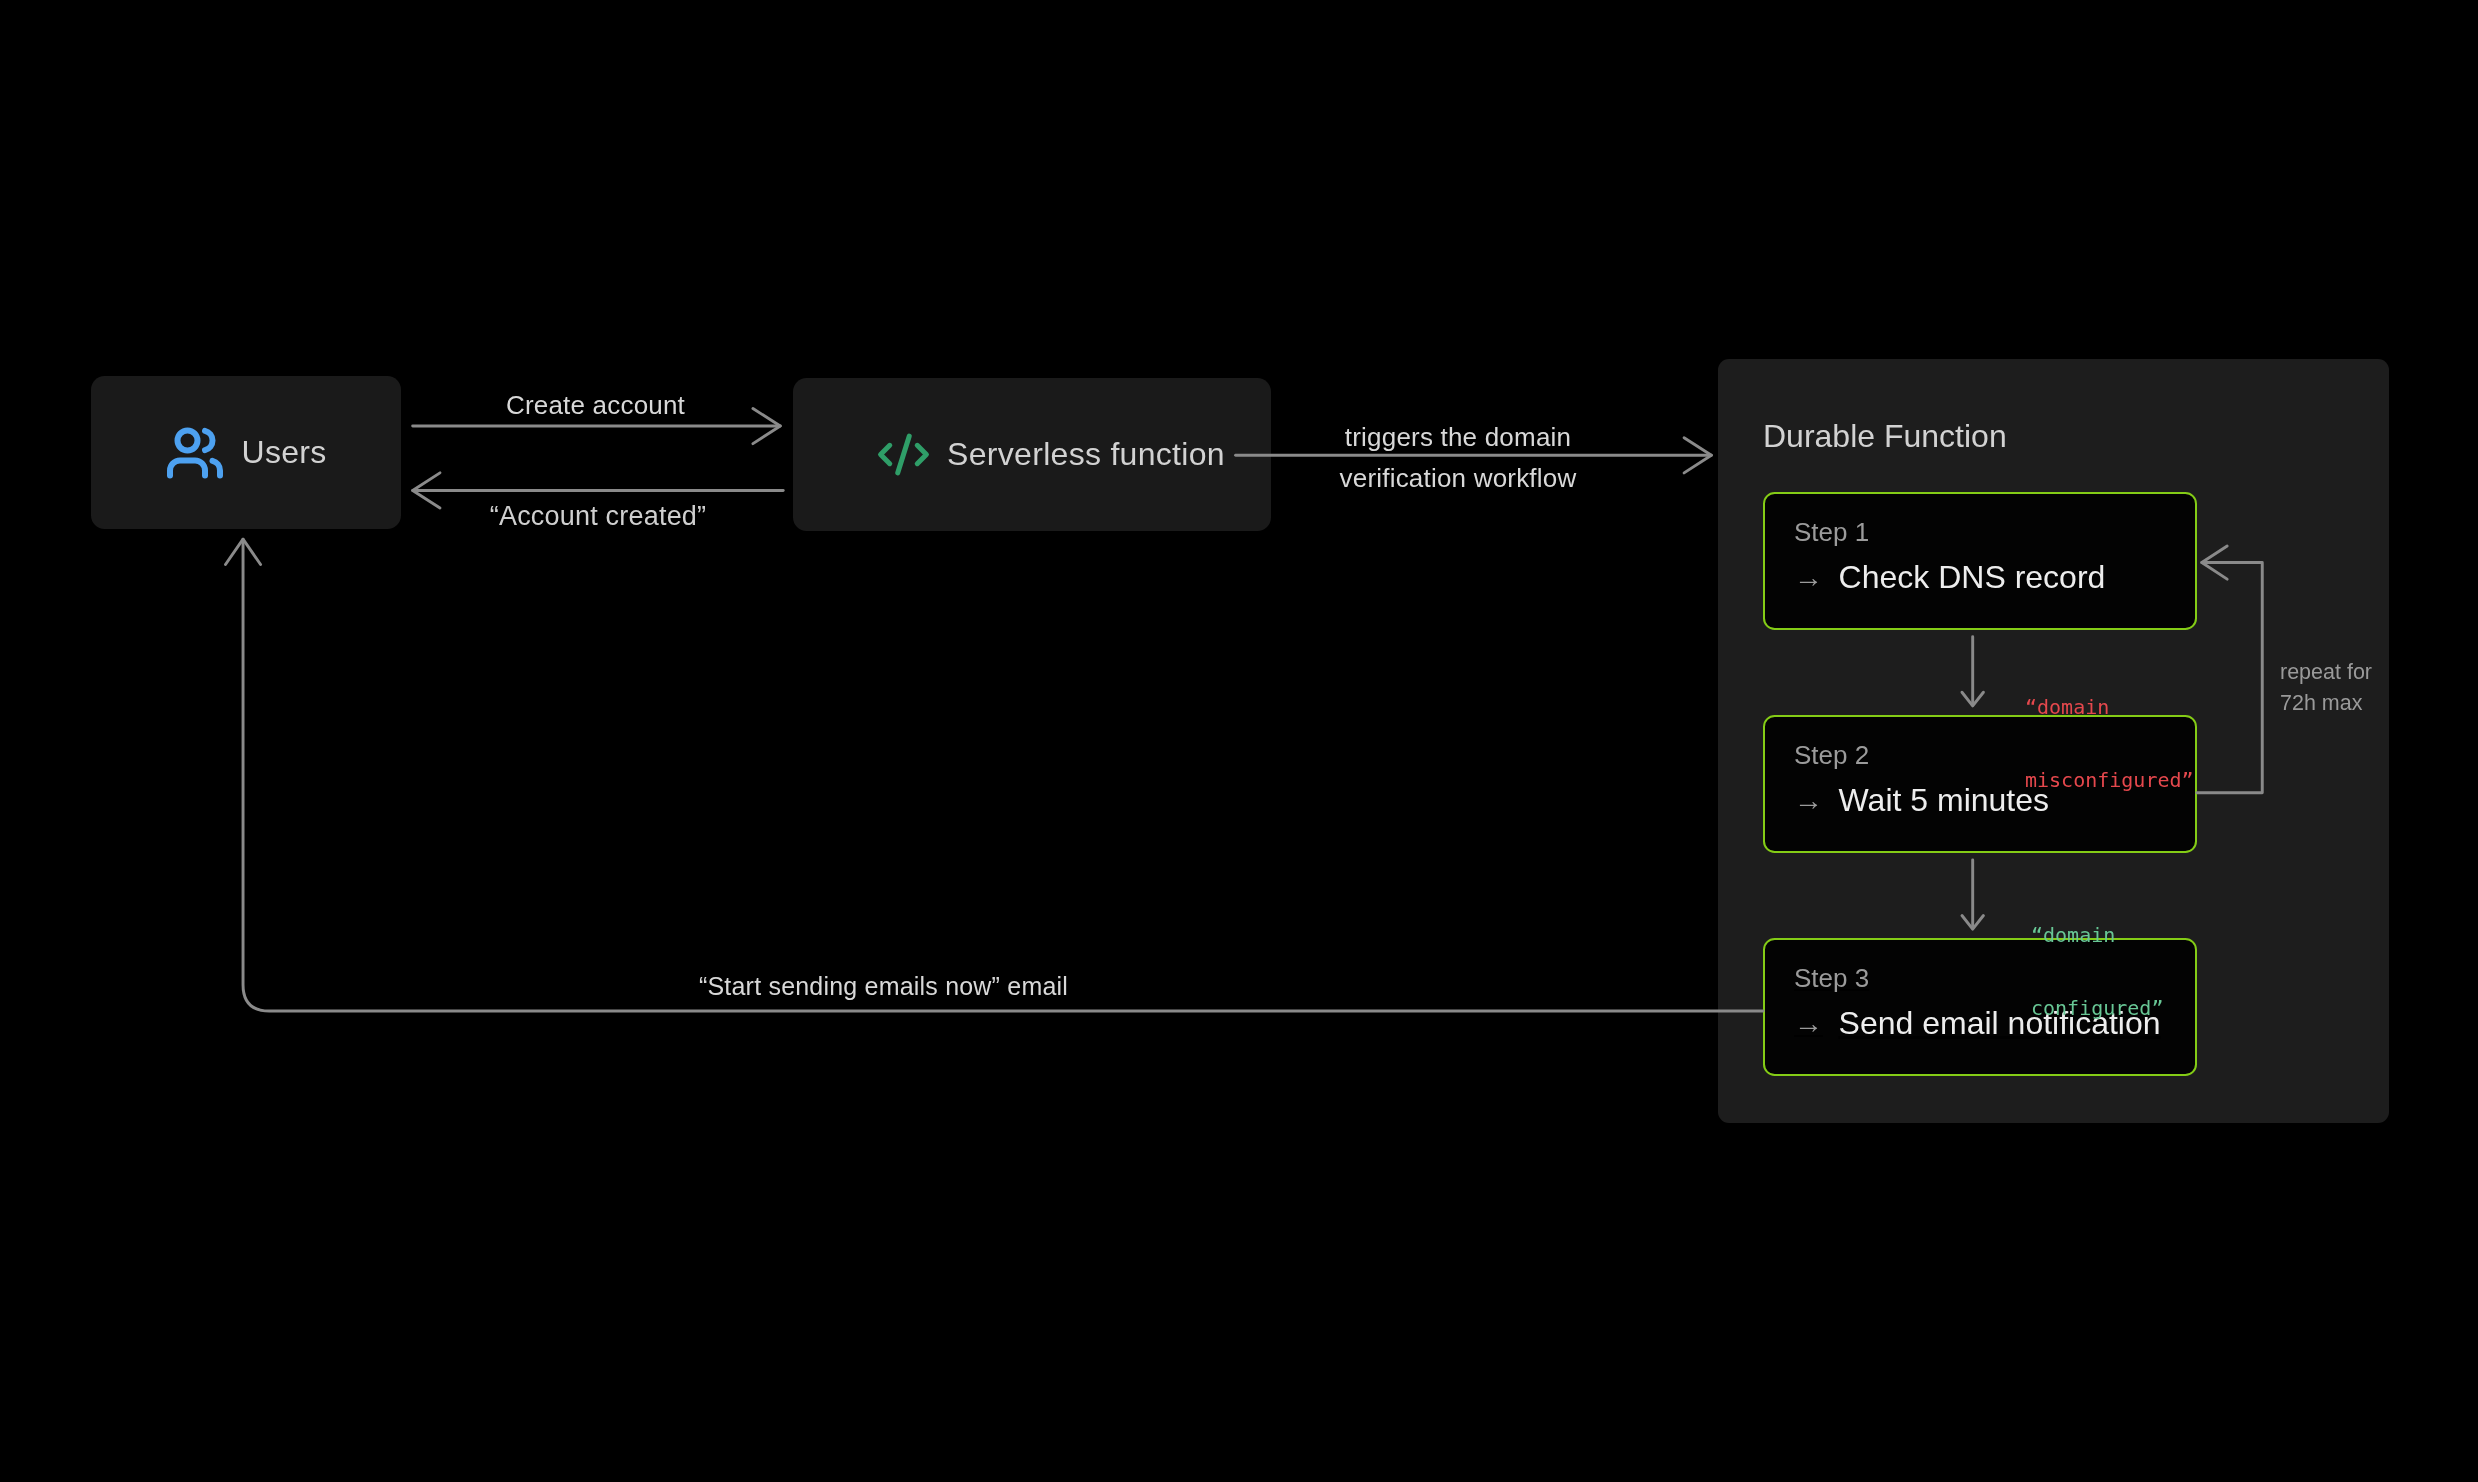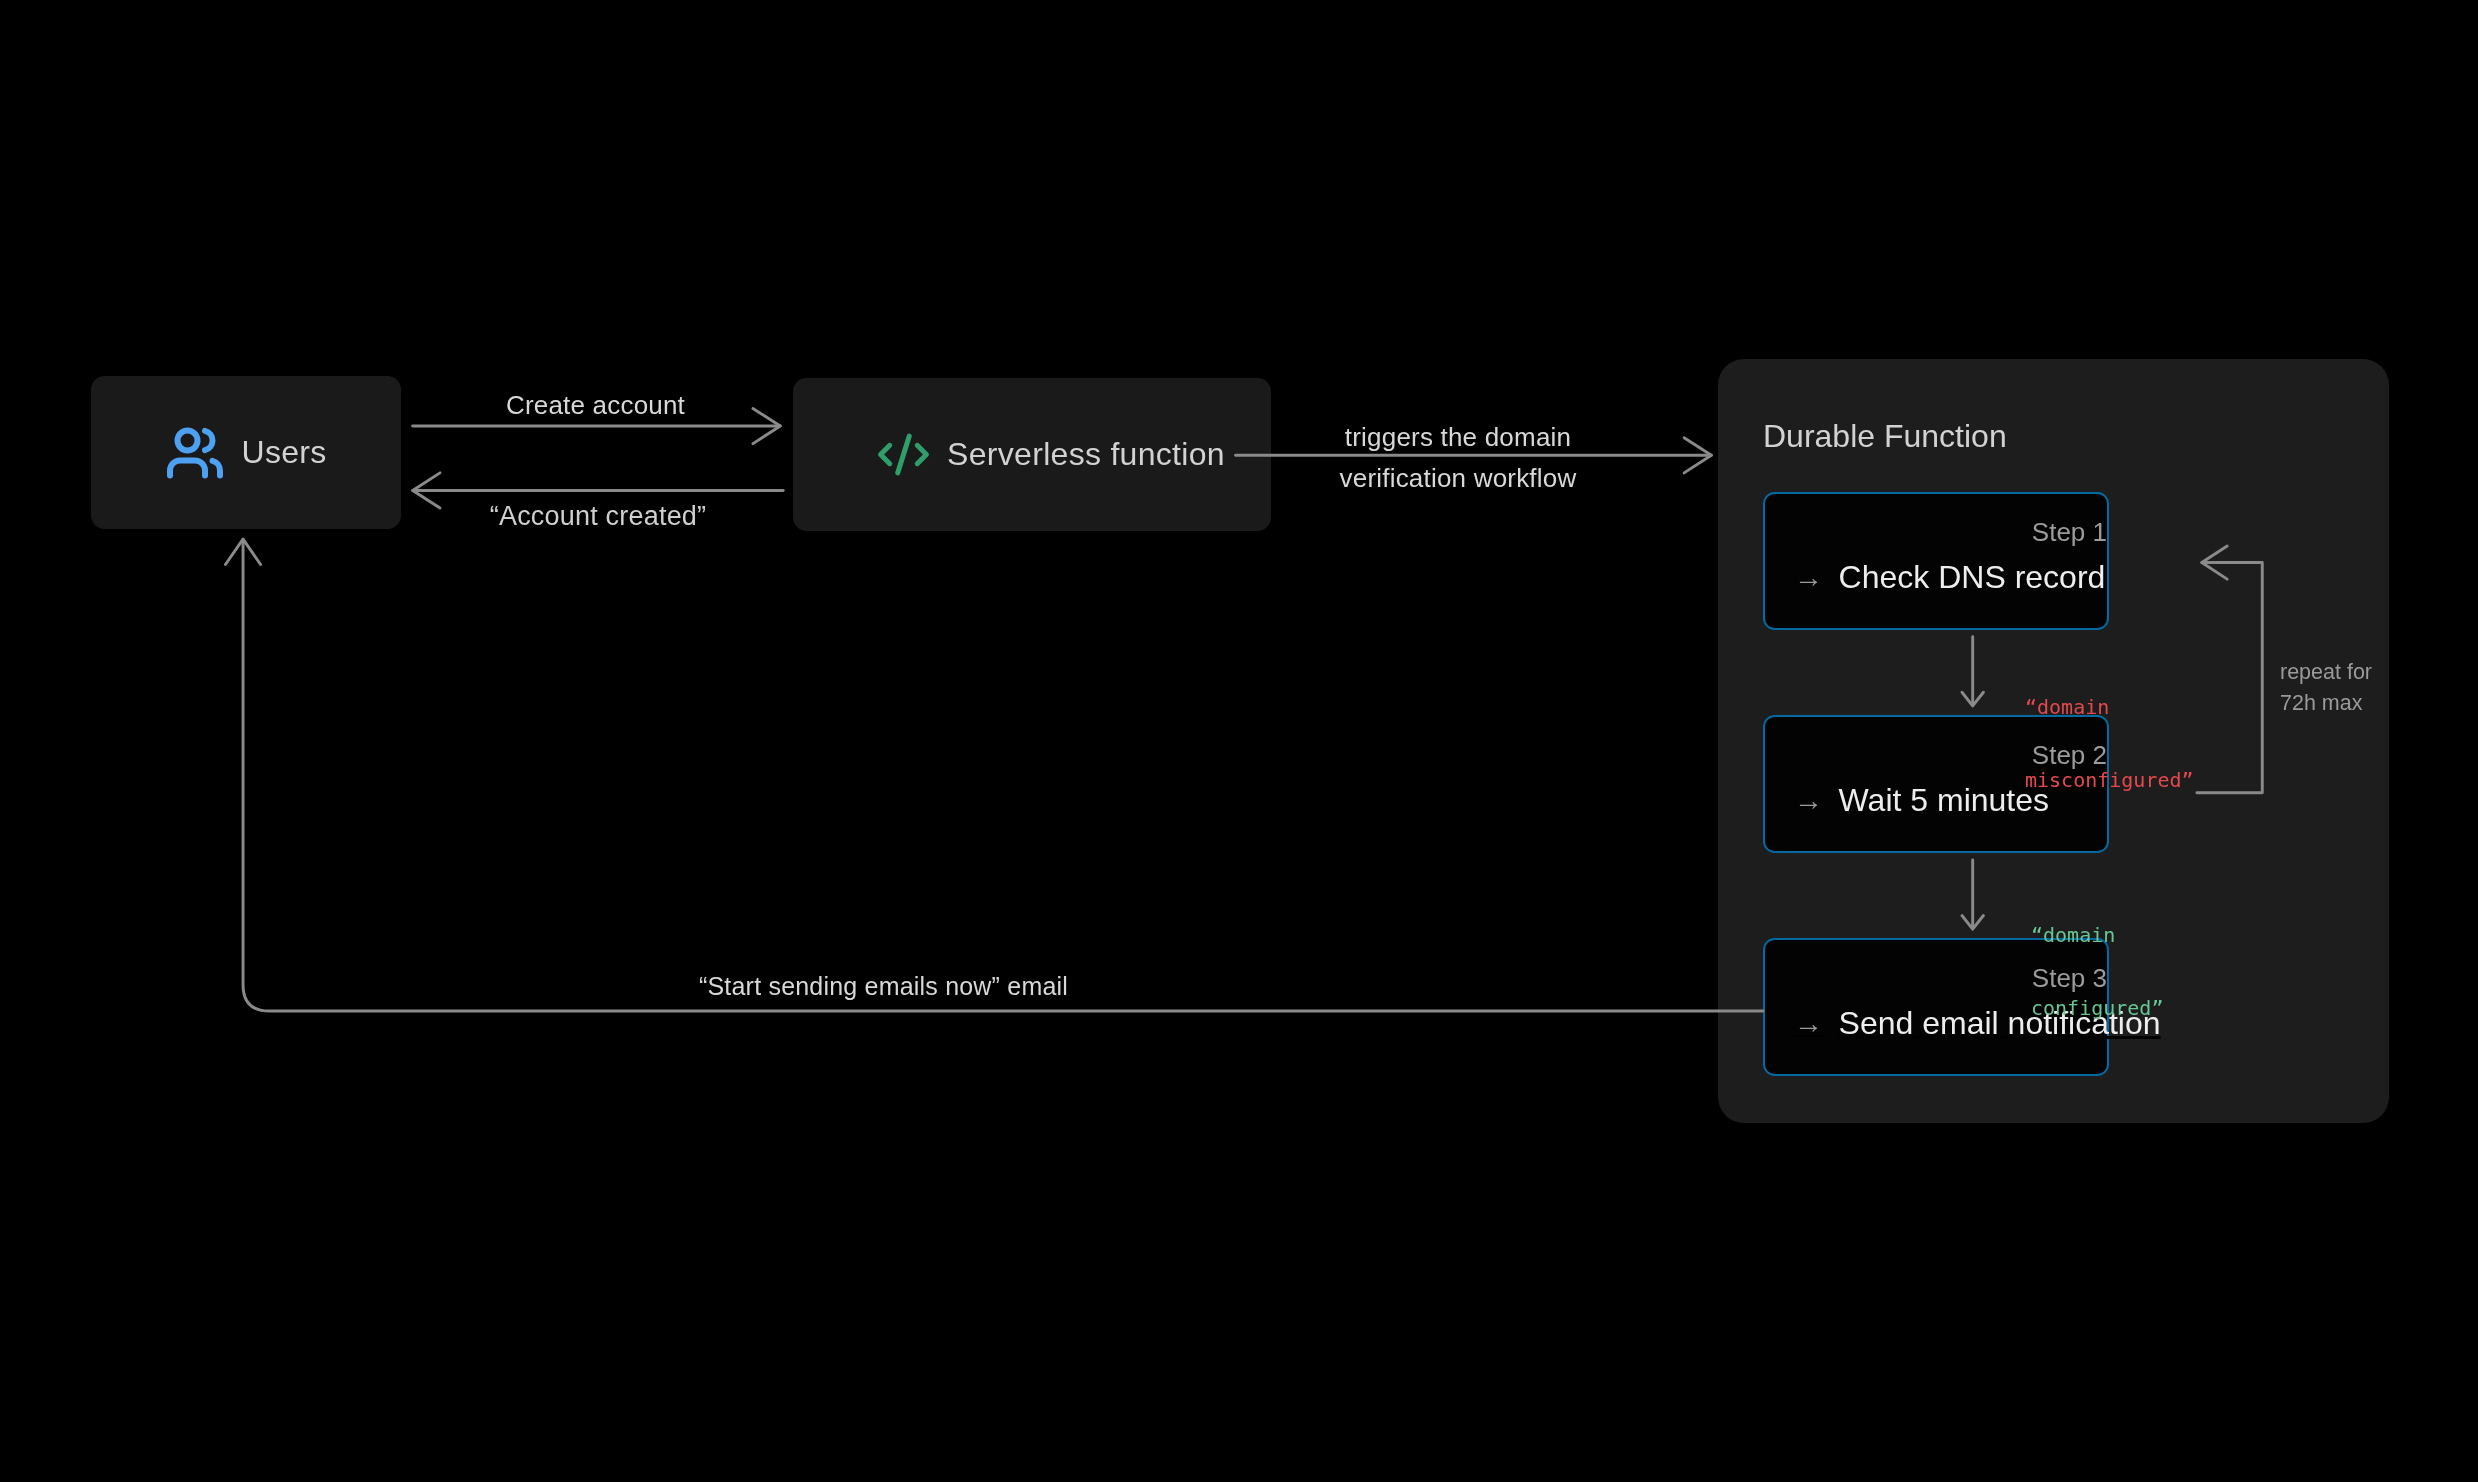--- a/index.html
+++ b/index.html
@@ -16,25 +16,25 @@
   .edge-label{position:absolute;font-weight:400;font-size:26px;color:#d8d8d8;
               text-align:center;letter-spacing:0.2px;}
   #lbl-create{left:449px;top:390px;width:293px;}
   #lbl-account-created{left:403px;top:501px;width:390px;font-weight:400;
         font-size:27px;color:#cfcfcf;font-family:Liberation Sans, sans-serif;}
   #lbl-triggers-1{left:1263px;top:422px;width:390px;}
   #lbl-triggers-2{left:1263px;top:463px;width:390px;}
   #lbl-start-sending{left:591px;top:972px;width:585px;font-size:25px;}
 
   #durable-panel{position:absolute;left:1718px;top:359px;width:671px;height:764px;
-        background:#1d1d1d;border-radius:26px;text-align:right;}
+        background:#1d1d1d;border-radius:11px;}
   #durable-title{position:absolute;left:45px;top:59px;font-size:32px;color:#d2d2d2;}
 
-  .step-box{position:absolute;left:45px;width:346px;height:138px;
-        background:#030303;border:2px solid #0369a1;border-radius:11.7px;
+  .step-box{position:absolute;left:45px;width:434px;height:138px;
+        background:#030303;border:2px solid #84cc16;border-radius:11.7px;
         box-sizing:border-box;padding:21.5px 0 0 29px;}
   #step-1{top:133px;} #step-2{top:356px;} #step-3{top:579px;text-decoration:underline;}
   .step-label{font-size:26px;color:#9b9b9b;line-height:33px;}
   .step-action{margin-top:9.8px;display:flex;align-items:center;gap:15.6px;}
   .step-arrow{font-size:29px;color:#9b9b9b;line-height:39px;}
   .step-text{font-size:32px;color:#ededed;line-height:39px;white-space:nowrap;}
 
   .code-label{position:absolute;font-size:20px;line-height:24.4px;
         font-family:"DejaVu Sans Mono",monospace;white-space:pre;margin-left:28px;}
   #lbl-misconfigured{left:1997px;top:646px;color:#e5484d;}

